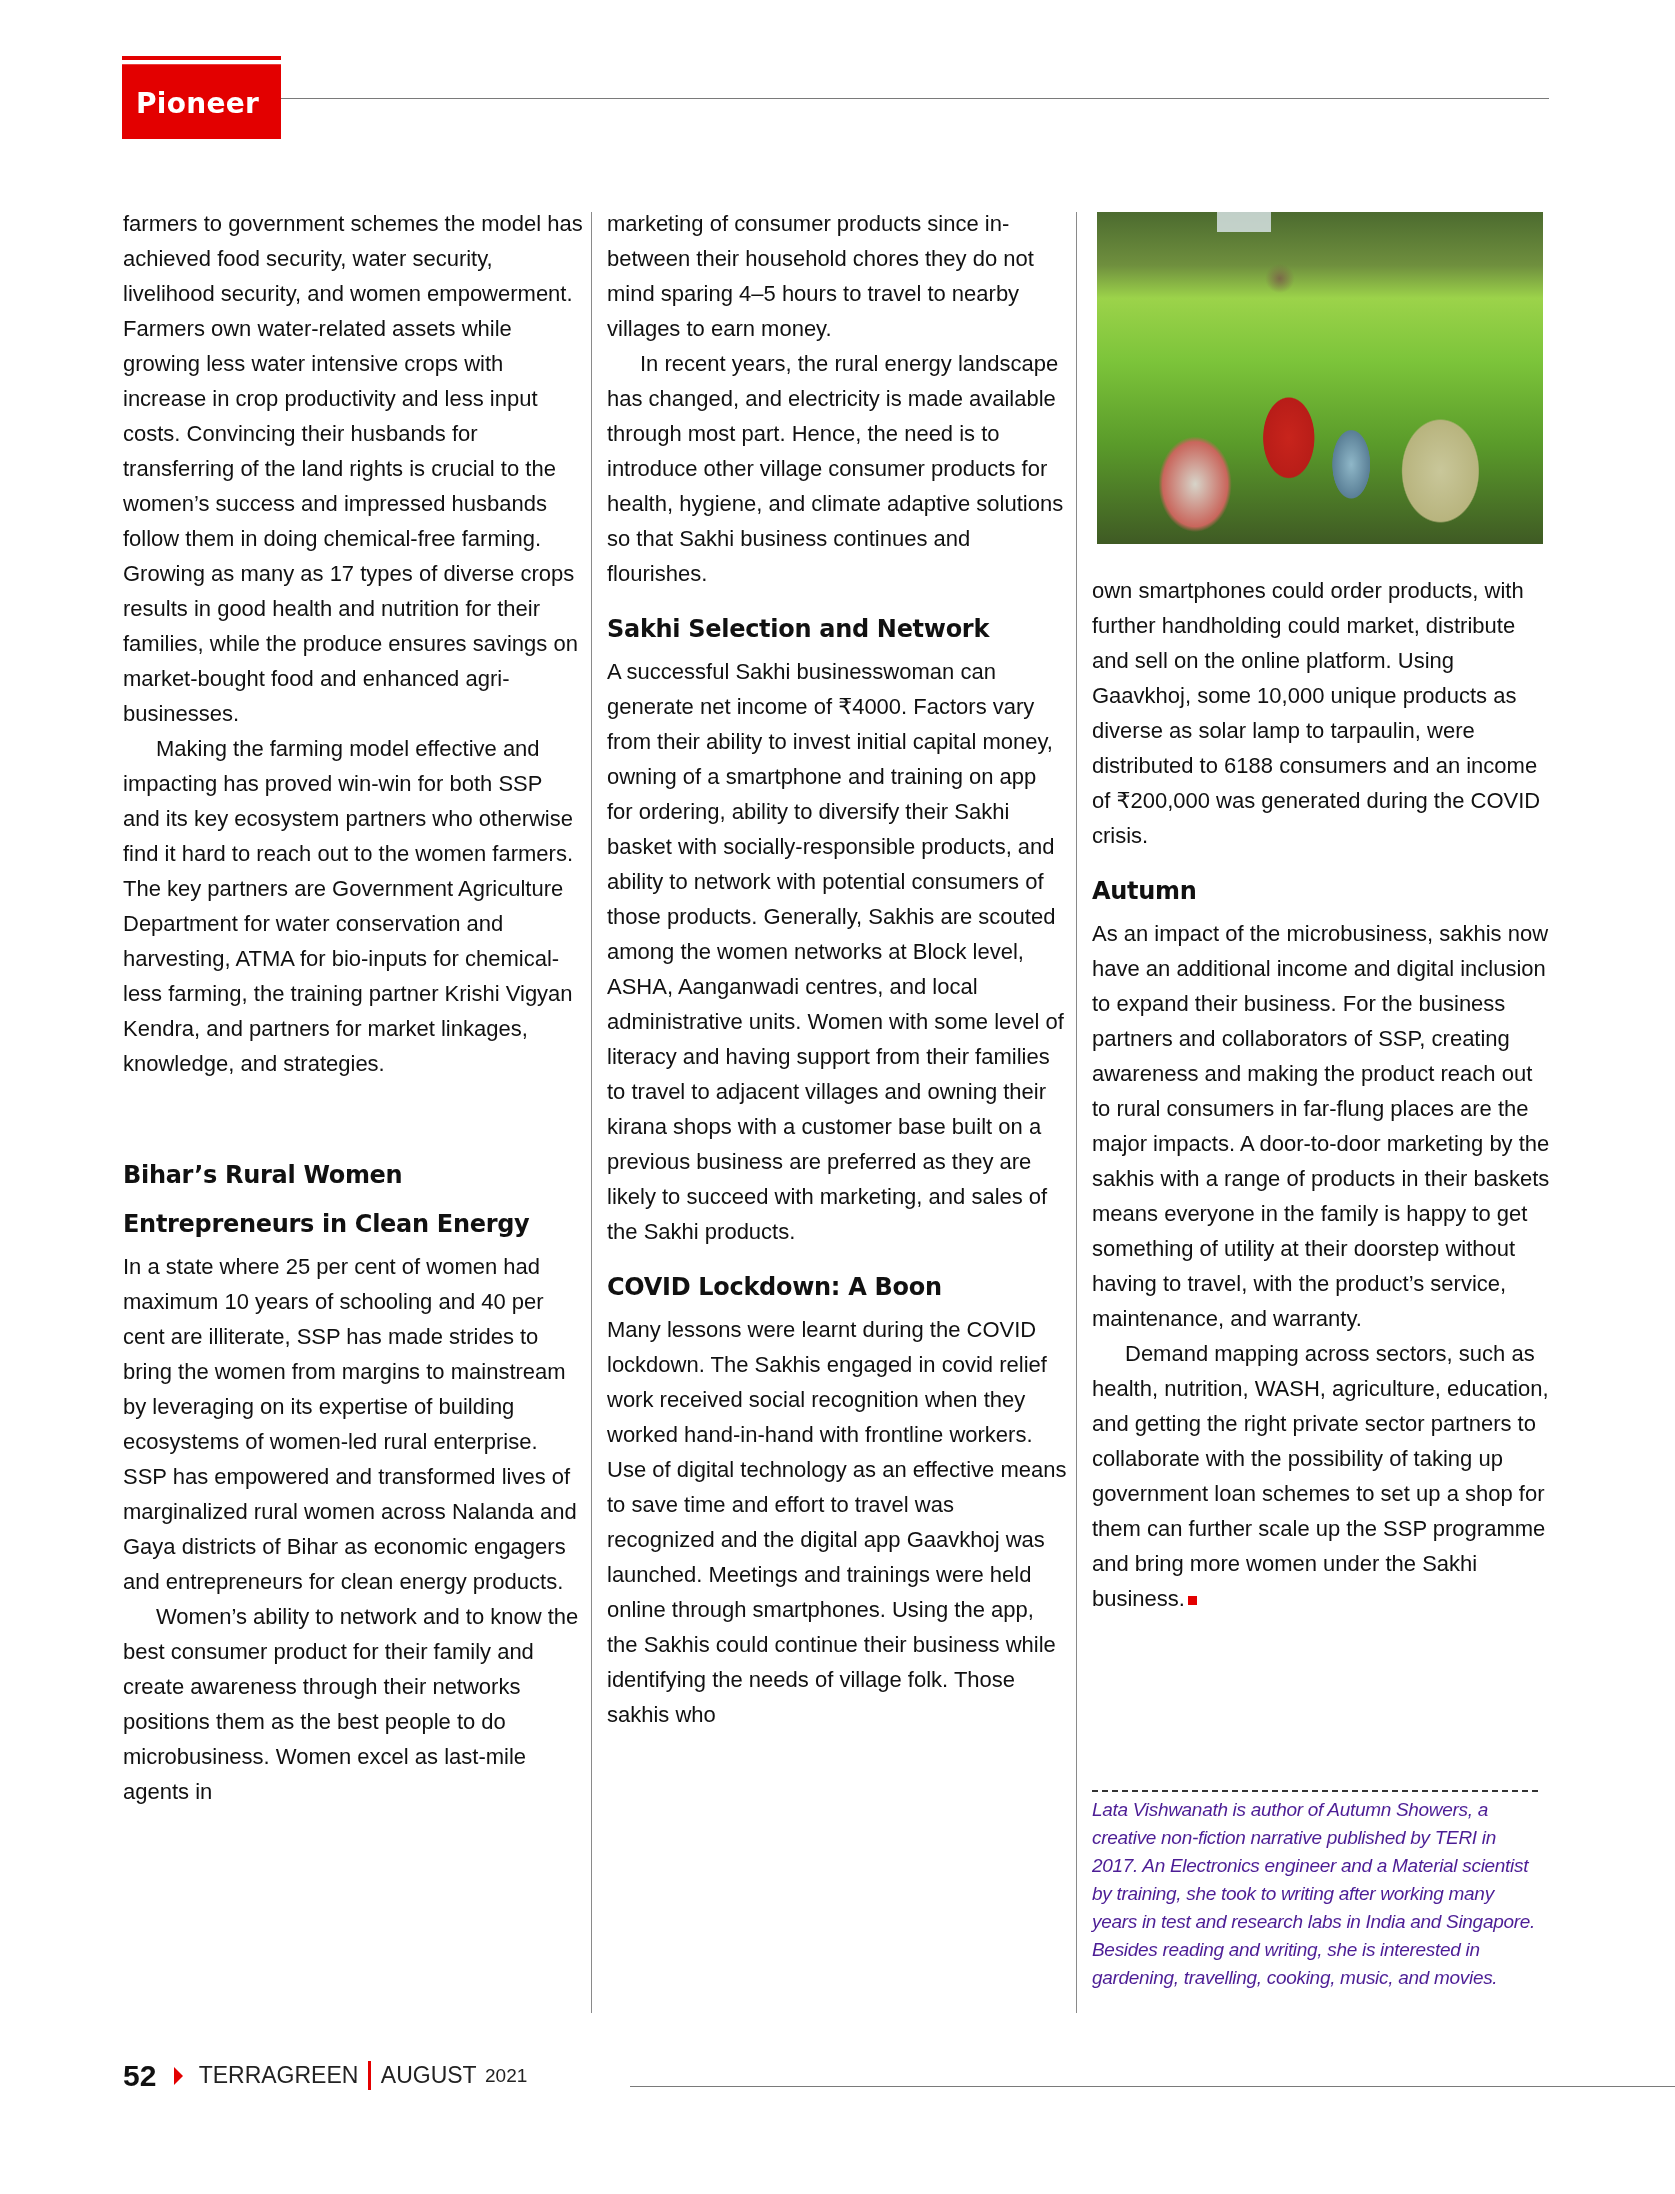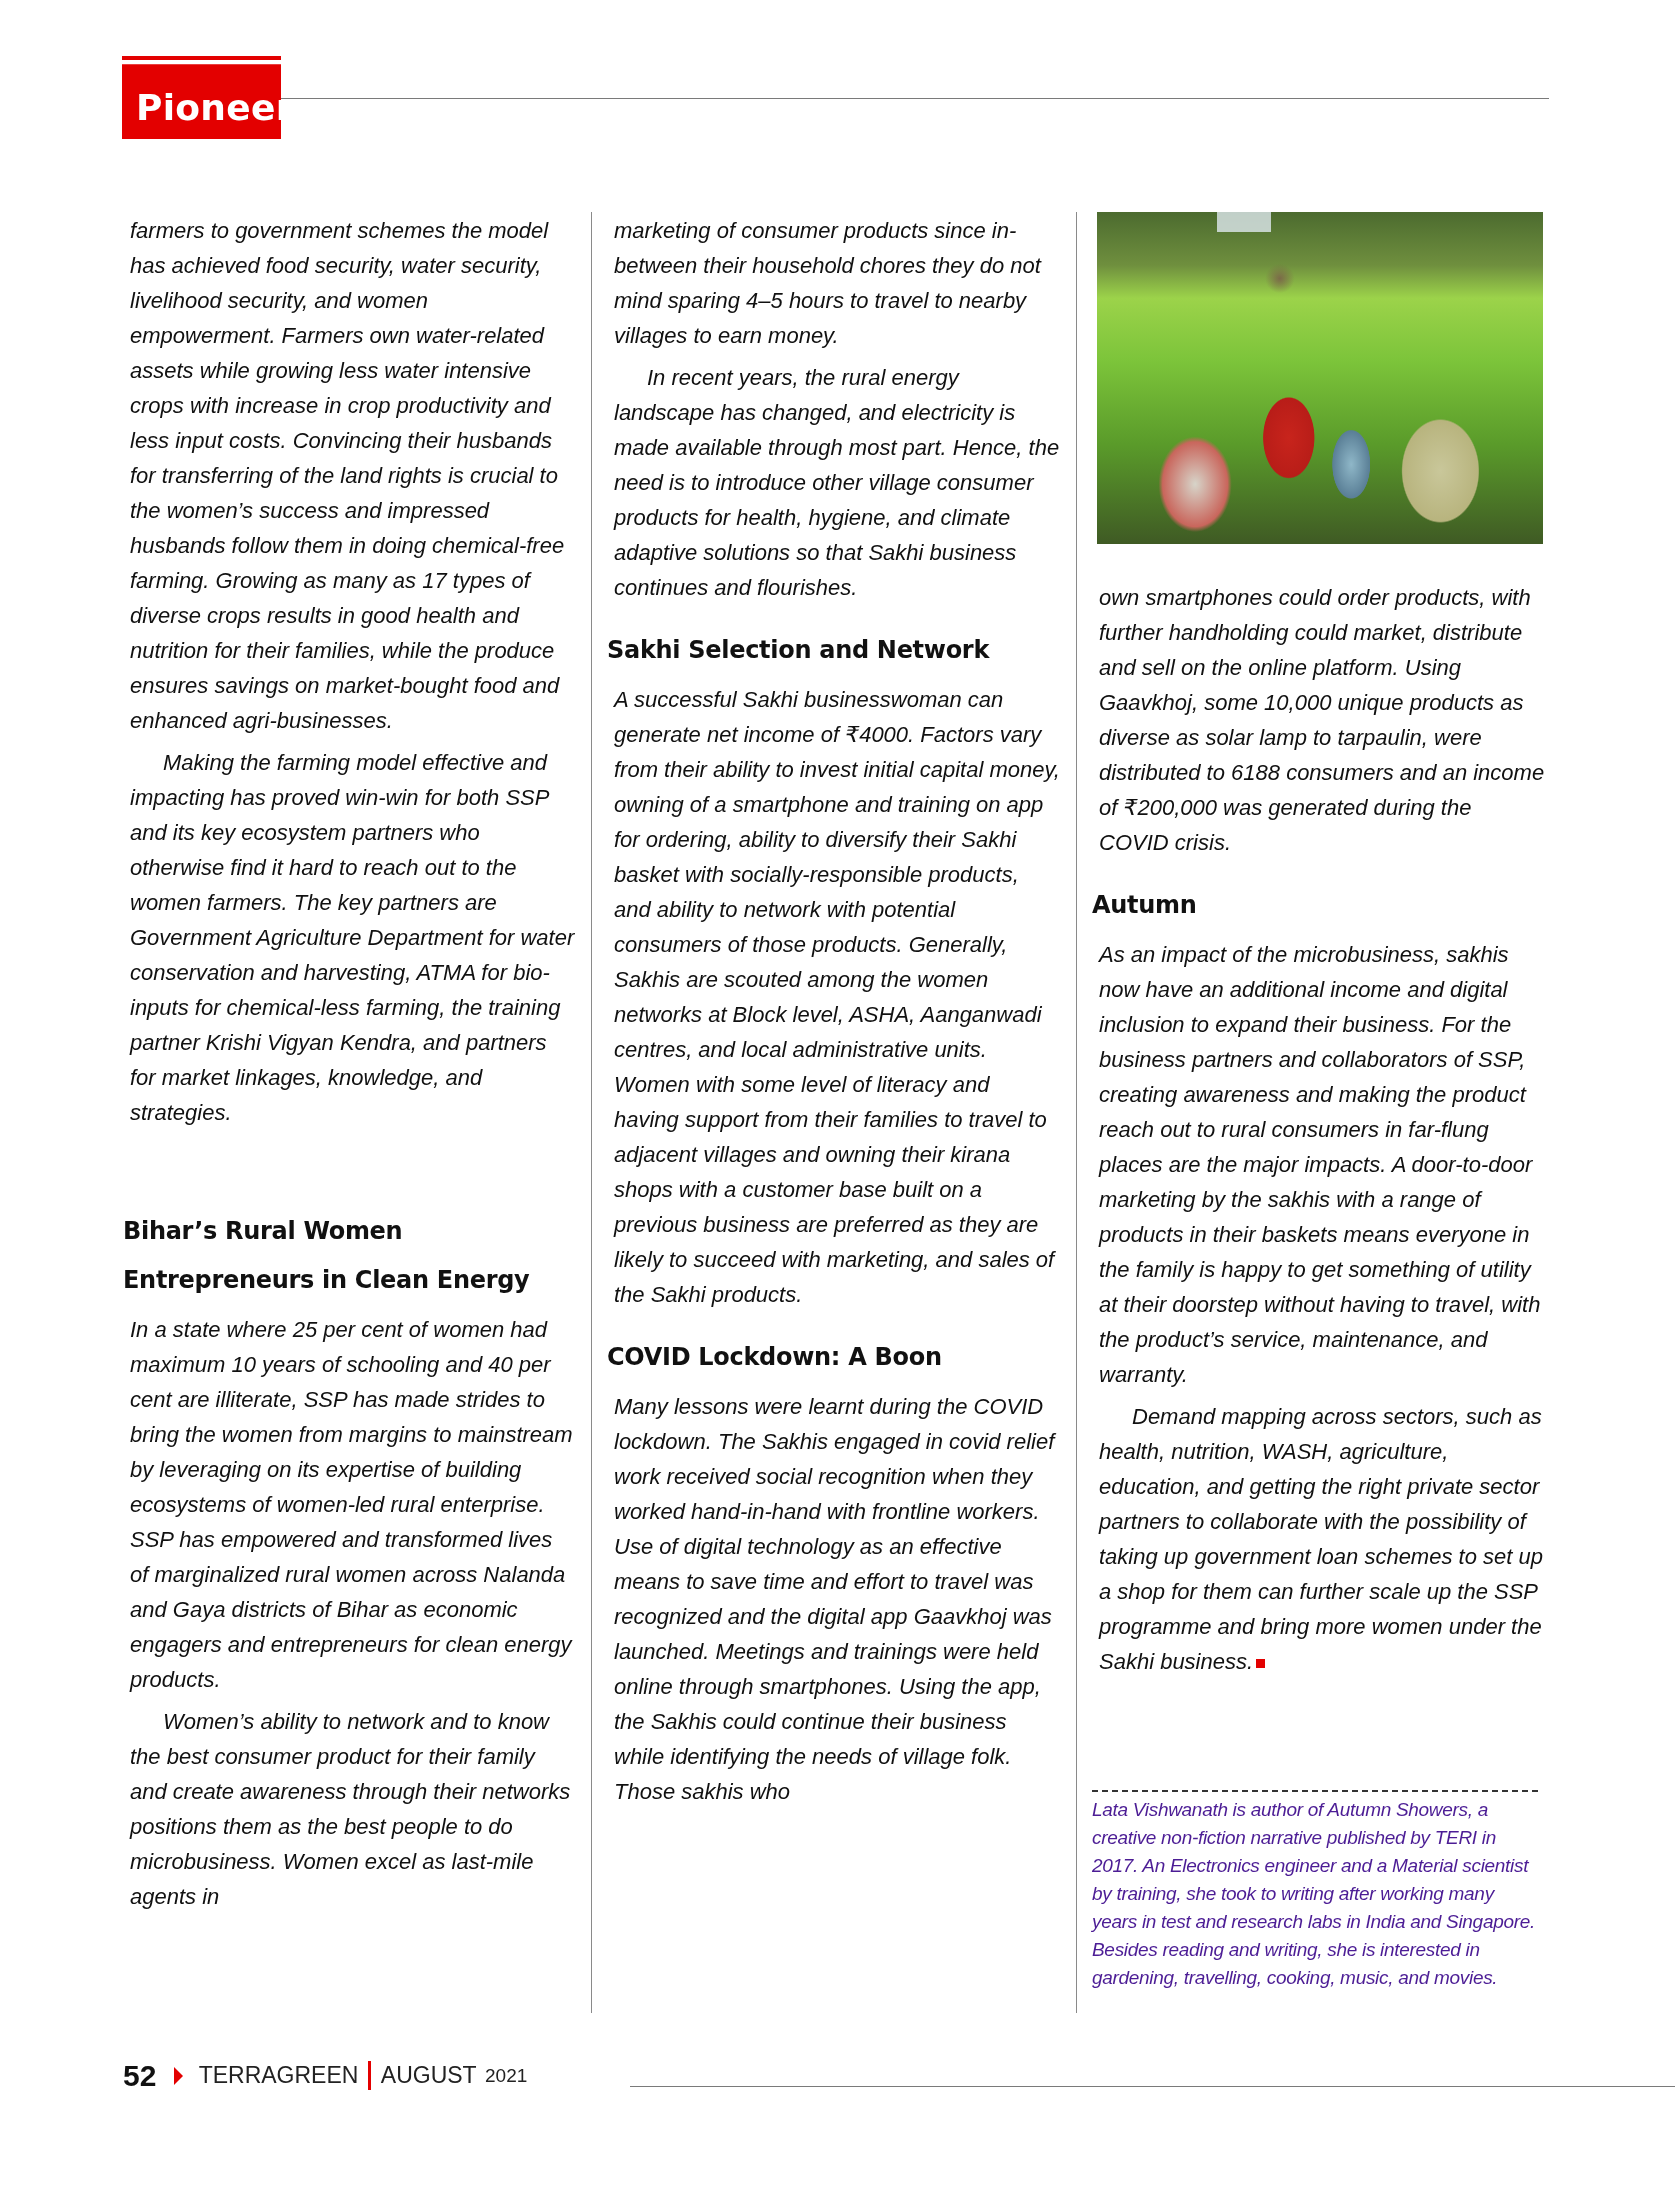--- a/index.html
+++ b/index.html
@@ -9,31 +9,31 @@
     color: #111;
   }
   .section-tag {
     position: absolute; left: 122px; top: 56px; width: 159px; height: 79px;
     background: #e30000; color: #fff;
     border-top: 4.2px solid #e30000;
     box-shadow: inset 0 4.2px 0 #ffffff, inset 0 4.9px 0 #e30000;
   }
   .section-tag .label {
     position: absolute; left: 14px; top: 26.5px;
-    font-family: "DejaVu Sans", sans-serif; font-weight: bold; font-size: 36px; letter-spacing: 0.3px;
+    font-family: "DejaVu Sans", sans-serif; font-weight: bold; font-size: 28px; letter-spacing: 0.3px;
   }
   .header-rule {
     position: absolute; left: 281px; top: 98px; width: 1268px; height: 0;
     border-top: 1.4px solid #7a7a7a;
   }
   .col {
     position: absolute; top: 206px;
     font-size: 22px; line-height: 35px;
   }
-  .col p { margin: 7px; font-style: italic; }
+  .col p { margin: 0; }
   .col p.indent { text-indent: 33px; }
   .col1 { left: 123px; width: 460px; }
   .col2 { left: 607px; width: 460px; }
   .col3 { left: 1092px; width: 460px; }
   h2 {
     margin: 0; font-family: "DejaVu Sans", sans-serif; font-weight: bold;
     font-size: 24px; line-height: 49px; letter-spacing: -0.3px; color: #111;
   }
   .divider { position: absolute; width: 0; border-left: 1.4px solid #8a8a8a; }
   .photo {

